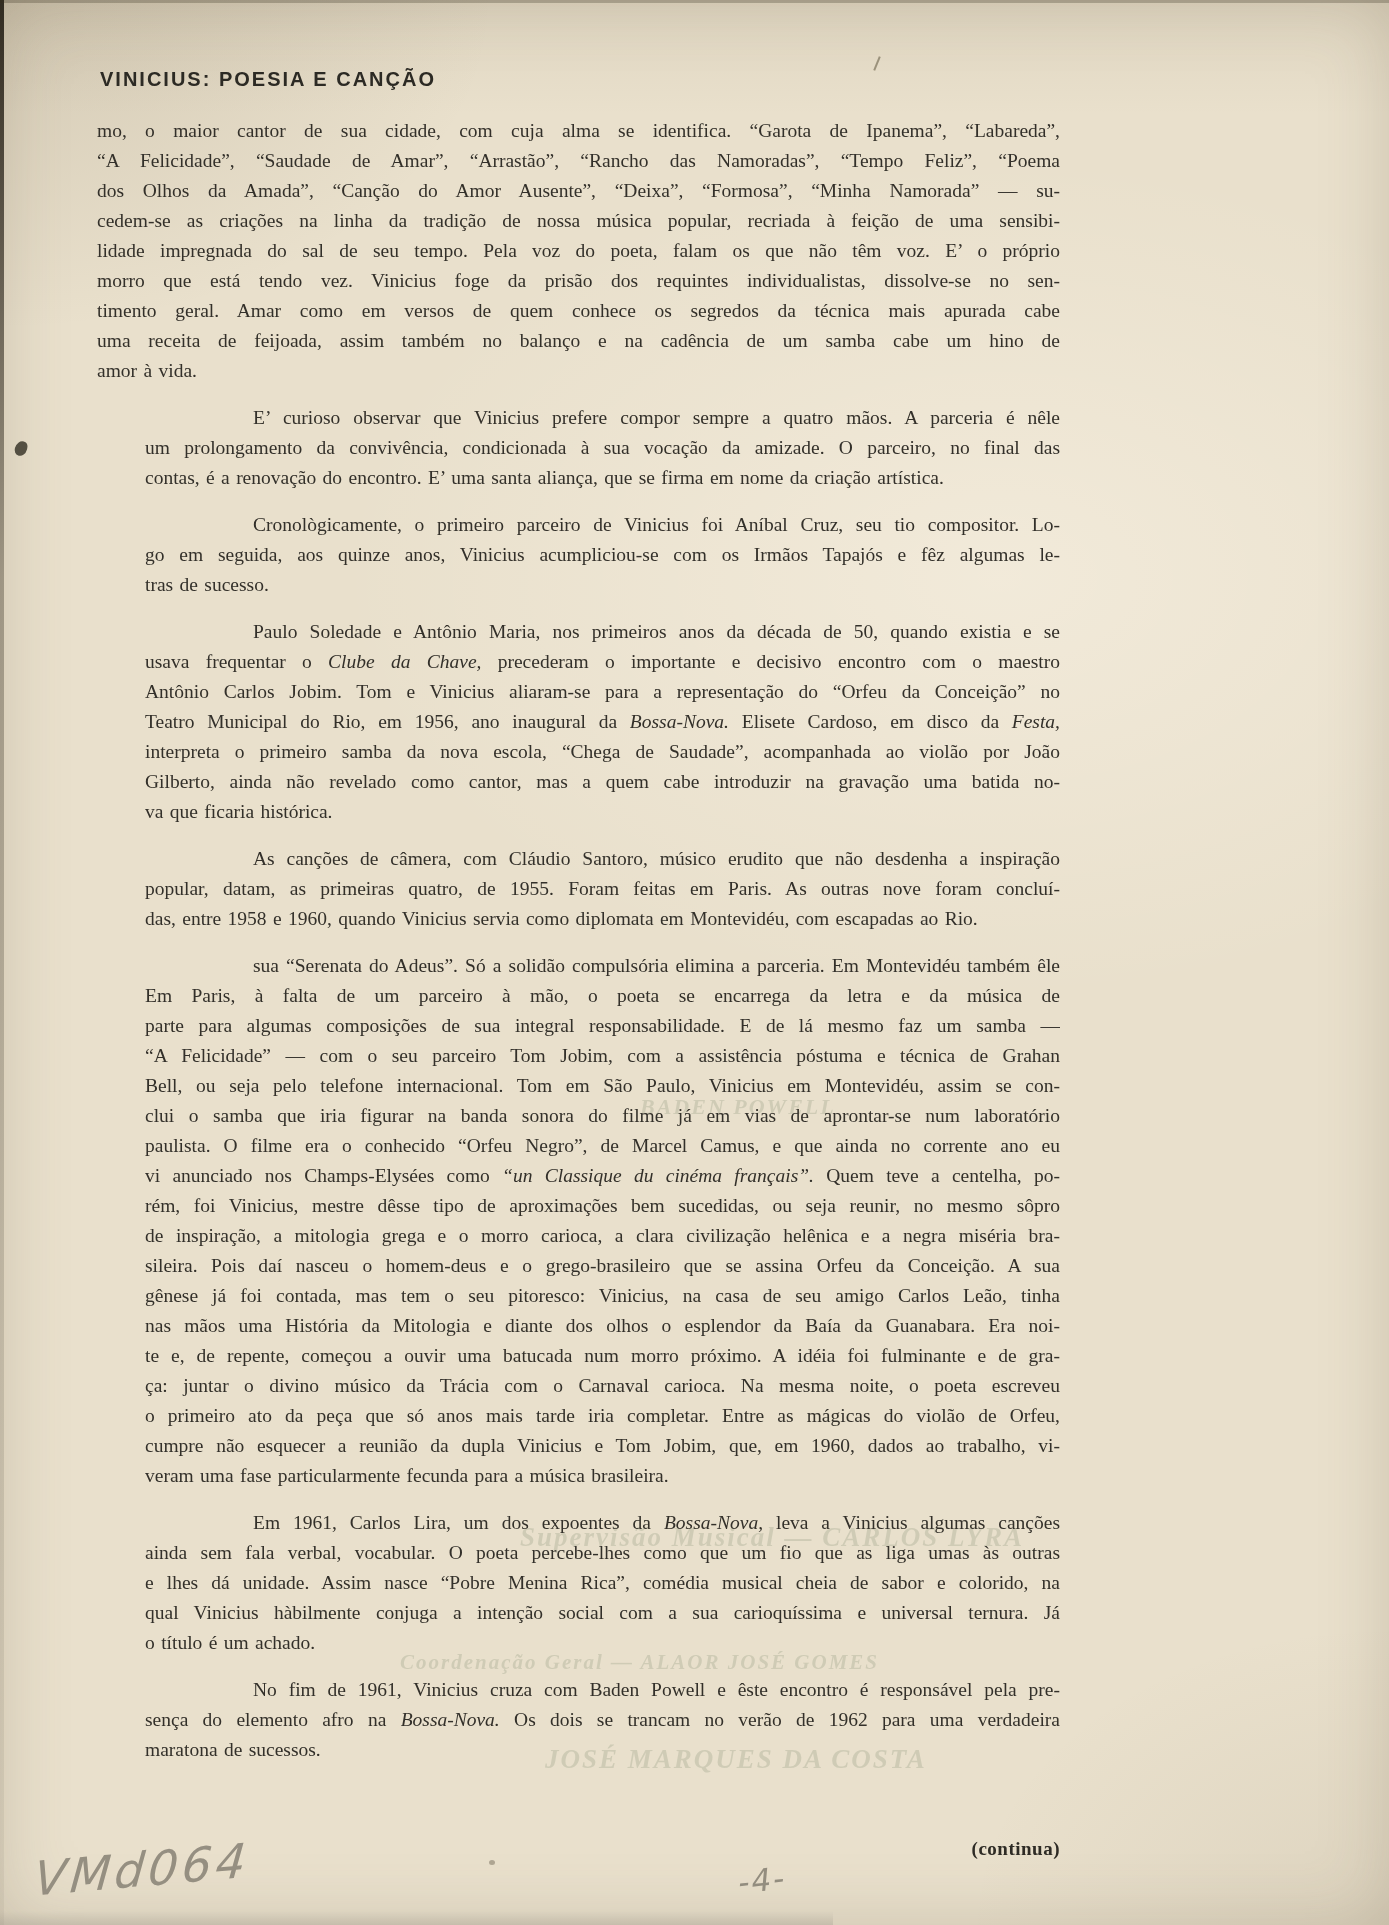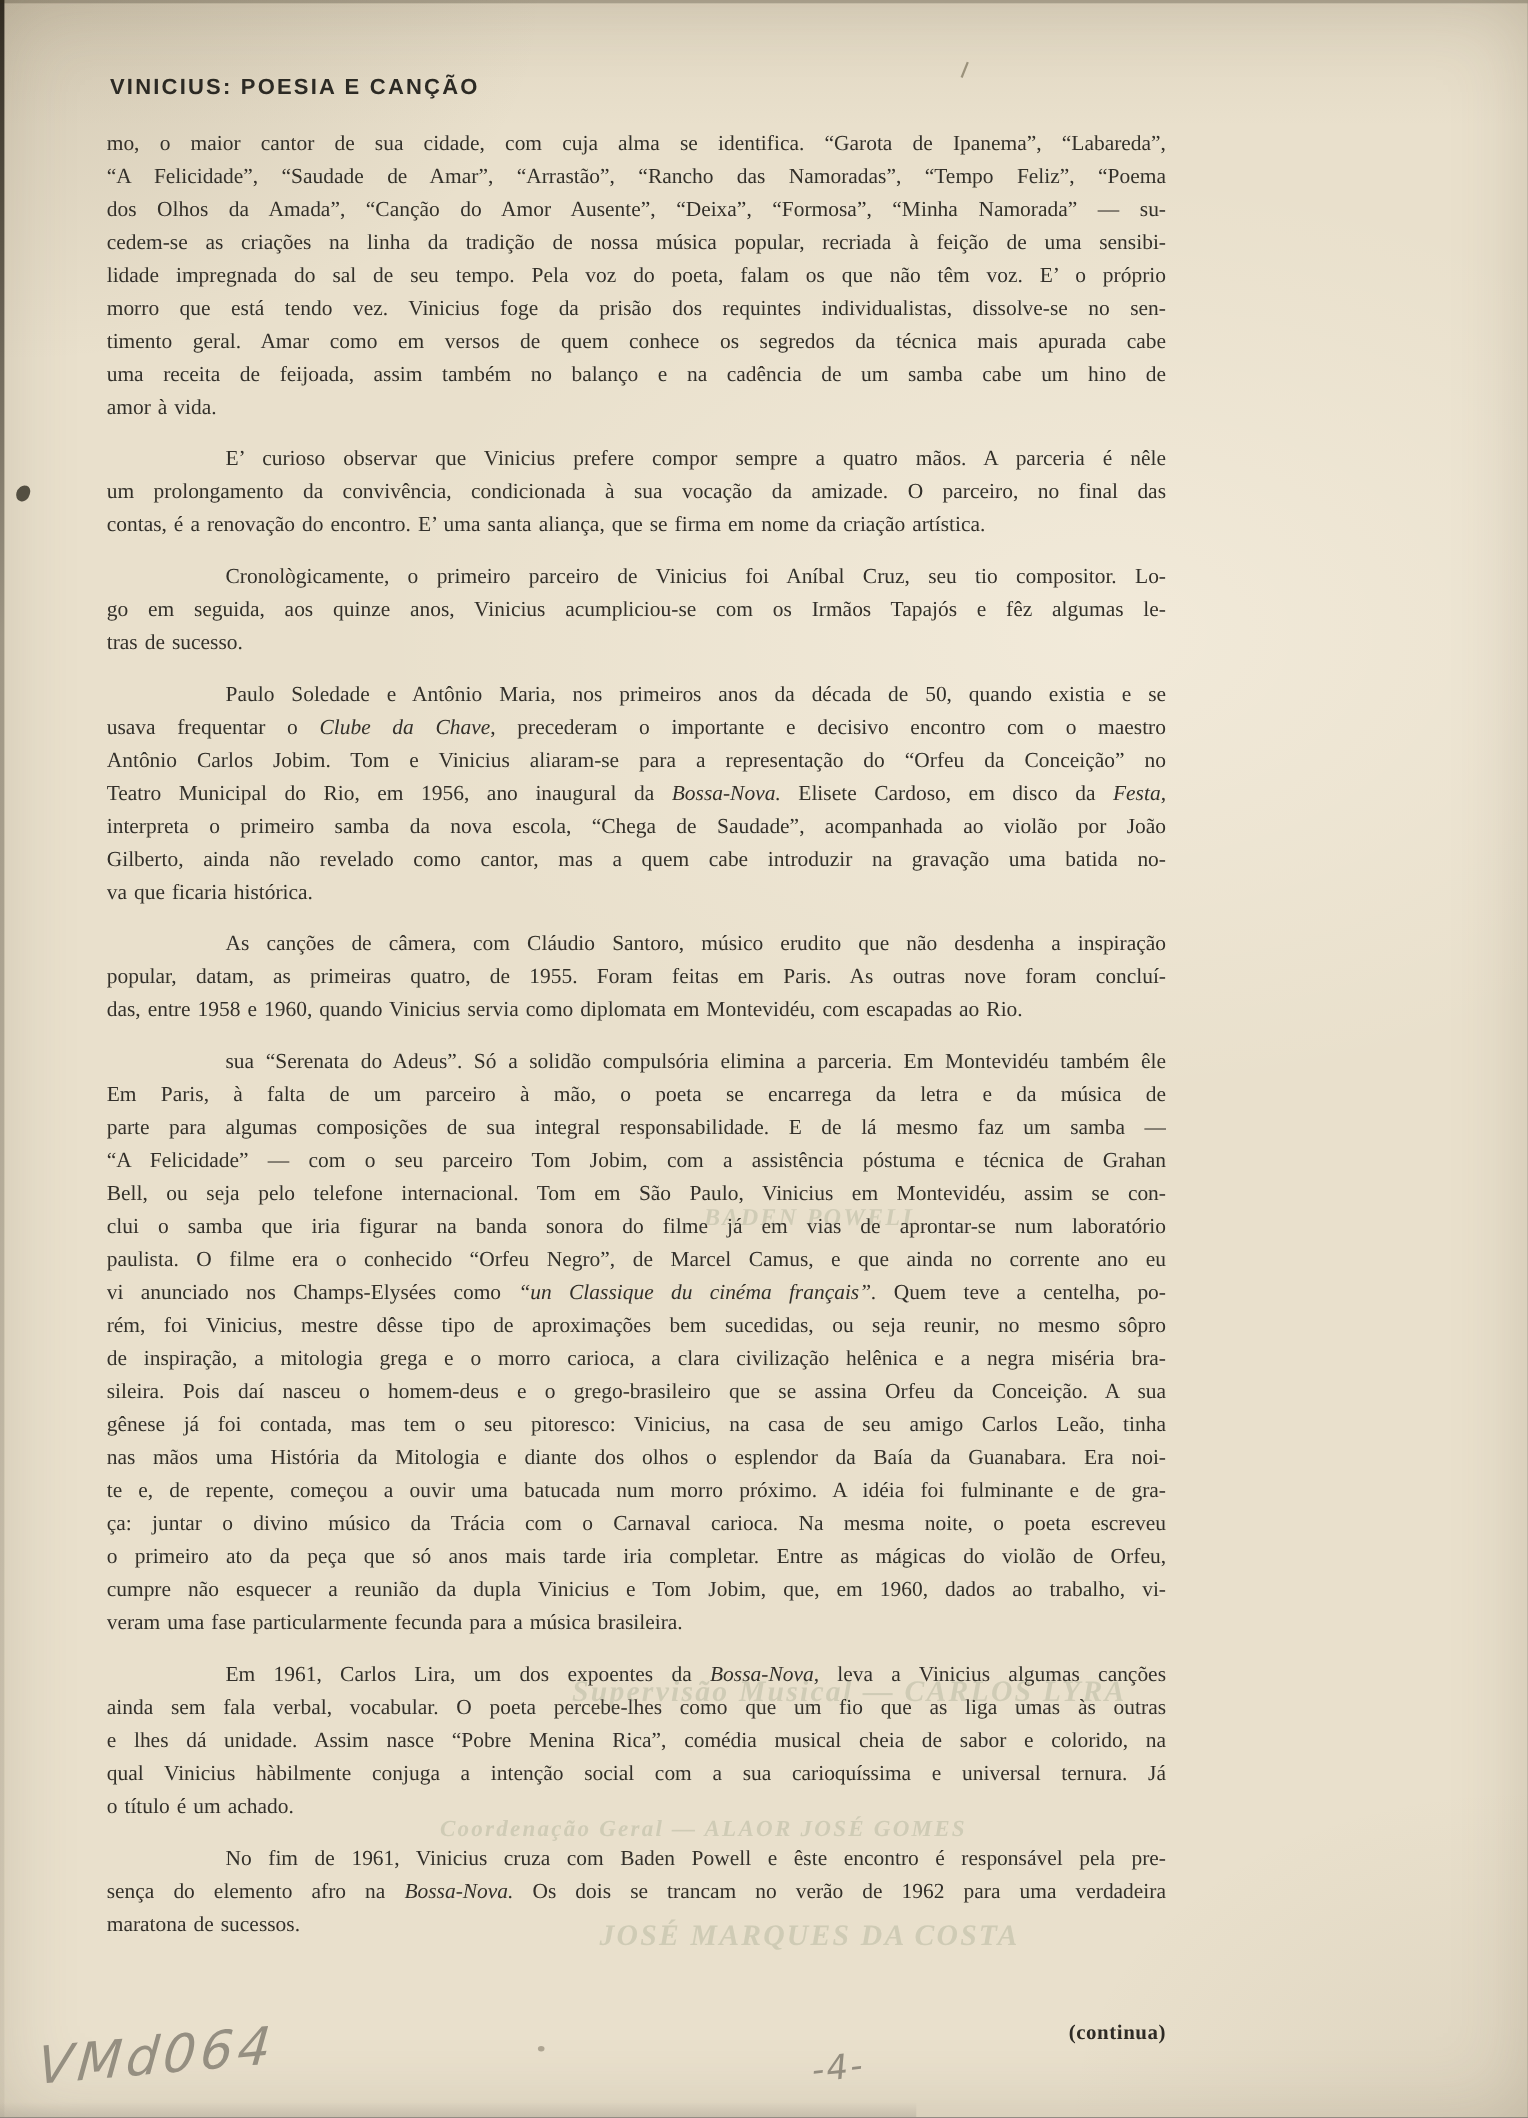--- a/index.html
+++ b/index.html
@@ -25,21 +25,21 @@
     background:linear-gradient(to top, rgba(150,145,133,0.30), transparent);}
   .header{
     position:absolute;left:100px;top:68px;
     font-family:"Liberation Sans","DejaVu Sans",sans-serif;
     font-weight:bold;font-size:20px;letter-spacing:2px;color:#2c2a24;
   }
   .body-text{
     position:absolute;left:97px;top:116px;width:963px;
     font-size:19.5px;line-height:30px;word-spacing:1.5px;
   }
-  .para + .para{margin-top:17px;}
+  .para + .para{margin-top:17px;margin-left:48px;}
   .para.indent .line:first-child{text-indent:108px;}
   .line{text-align:justify;text-align-last:justify;height:30px;overflow:hidden;}
   .line.last{text-align:left;text-align-last:left;}
   .continua{
     position:absolute;left:97px;top:1838px;width:963px;
     text-align:right;font-weight:bold;font-size:19px;letter-spacing:0.5px;color:#2e2b25;
   }
   .hand-code{
     position:absolute;left:34px;top:1842px;
     font-family:"DejaVu Sans",sans-serif;font-style:italic;

